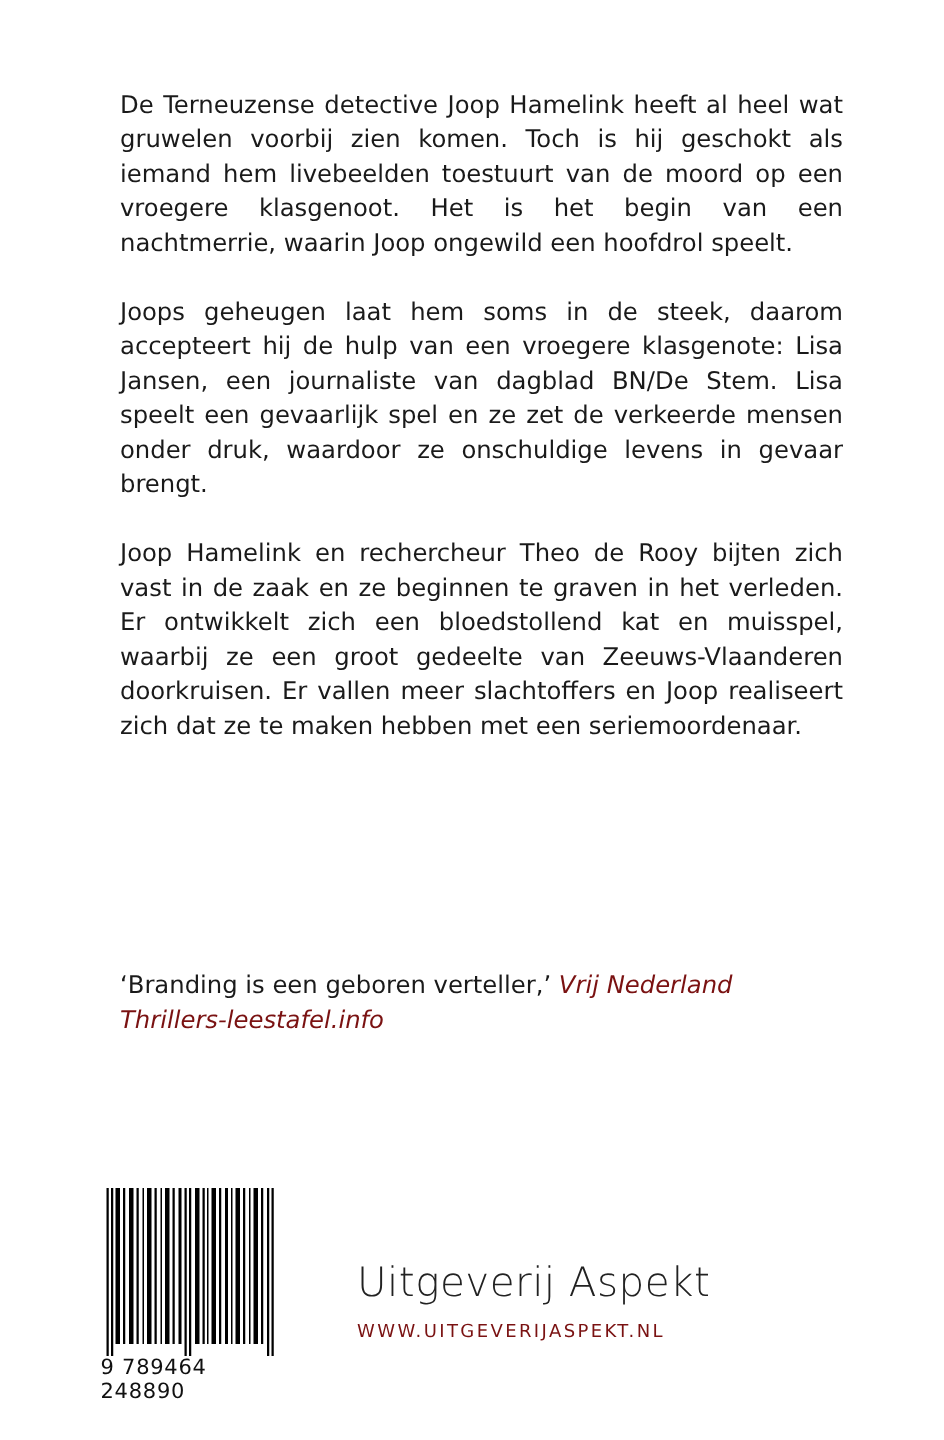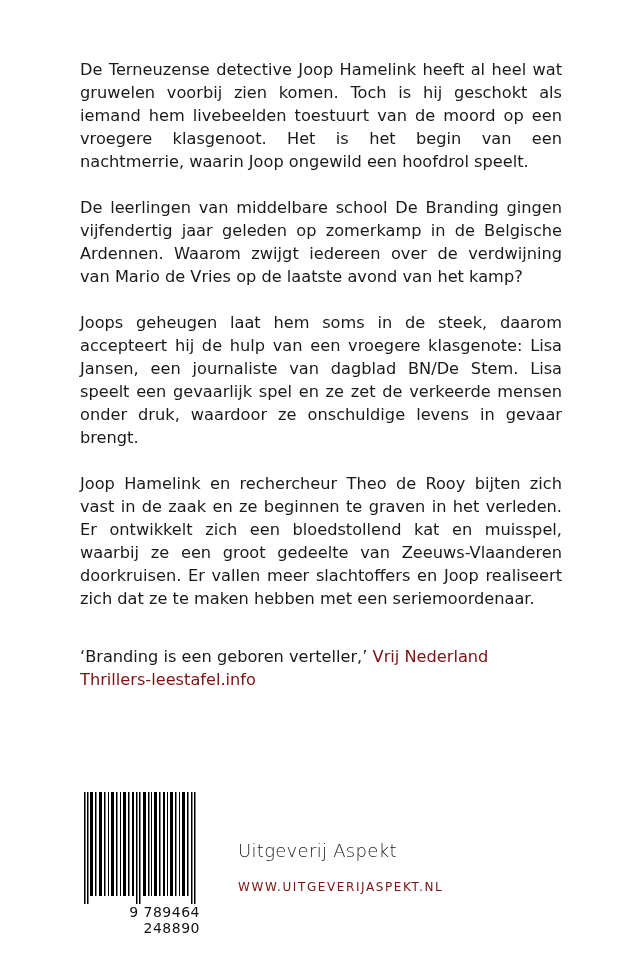--- a/index.html
+++ b/index.html
@@ -1,33 +1,32 @@
 <!DOCTYPE html>
 <html><head>
 <meta charset="utf-8">
 <style>
   html,body{margin:0;padding:0;background:#fff;}
   body{width:629px;height:960px;position:relative;overflow:hidden;font-family:"DejaVu Sans",sans-serif;color:#1a1a1a;}
   .text{position:absolute;left:80px;width:482px;font-size:16.2px;line-height:23px;text-align:justify;}
   .text p{margin:12px 0 23px 0;}
   .quotes{position:absolute;left:80px;top:645px;width:480px;font-size:16.2px;line-height:23px;}
   .quotes div{white-space:nowrap;}
-  .red{color:#7a1212;}
-  .barcode{position:absolute;left:80px;top:792px;width:120px;height:128px;text-align:right;}
+  .red{color:#7a1212;font-style:italic;}
+  .barcode{position:absolute;left:67px;top:792px;width:120px;height:128px;}
   .bars{position:absolute;left:0;top:0;width:118px;height:112px;display:flex;align-items:stretch;}
   .isbn{position:absolute;left:0;top:112px;font-family:"DejaVu Sans",sans-serif;font-size:14px;letter-spacing:0.5px;color:#111;background:#fff;}
-  .publisher{position:absolute;left:238px;top:840px;font-size:18px;font-weight:300;color:#222;letter-spacing:0.3px;text-align:center;}
+  .publisher{position:absolute;left:238px;top:840px;font-size:27px;font-weight:300;color:#222;letter-spacing:0.3px;text-align:center;}
   .website{position:absolute;left:238px;top:880px;font-size:12px;letter-spacing:1.6px;color:#7a1212;}
 </style>
 </head>
 <body>
 
 <div class="text" style="top:46px;">
   <p>De Terneuzense detective Joop Hamelink heeft al heel wat gruwelen voorbij zien komen. Toch is hij geschokt als iemand hem livebeelden toestuurt van de moord op een vroegere klasgenoot. Het is het begin van een nachtmerrie, waarin Joop ongewild een hoofdrol speelt.</p>
-  <p>De leerlingen van middelbare school De Branding gingen vijfendertig jaar geleden op zomerkamp in de Belgische Ardennen. Waarom zwijgt iedereen over de verdwijning van Mario de Vries op de laatste avond van het kamp?</p>
   <p>Joops geheugen laat hem soms in de steek, daarom accepteert hij de hulp van een vroegere klasgenote: Lisa Jansen, een journaliste van dagblad BN/De Stem. Lisa speelt een gevaarlijk spel en ze zet de verkeerde mensen onder druk, waardoor ze onschuldige levens in gevaar brengt.</p>
   <p>Joop Hamelink en rechercheur Theo de Rooy bijten zich vast in de zaak en ze beginnen te graven in het verleden. Er ontwikkelt zich een bloedstollend kat en muisspel, waarbij ze een groot gedeelte van Zeeuws-Vlaanderen doorkruisen. Er vallen meer slachtoffers en Joop realiseert zich dat ze te maken hebben met een seriemoordenaar.</p>
 </div>
 
 <div class="quotes">
   <div><span>‘Branding is een geboren verteller,’ </span><span class="red">Vrij Nederland</span></div>
   <div class="red">Thrillers-leestafel.info</div>
 </div>
 
 <div class="barcode">

